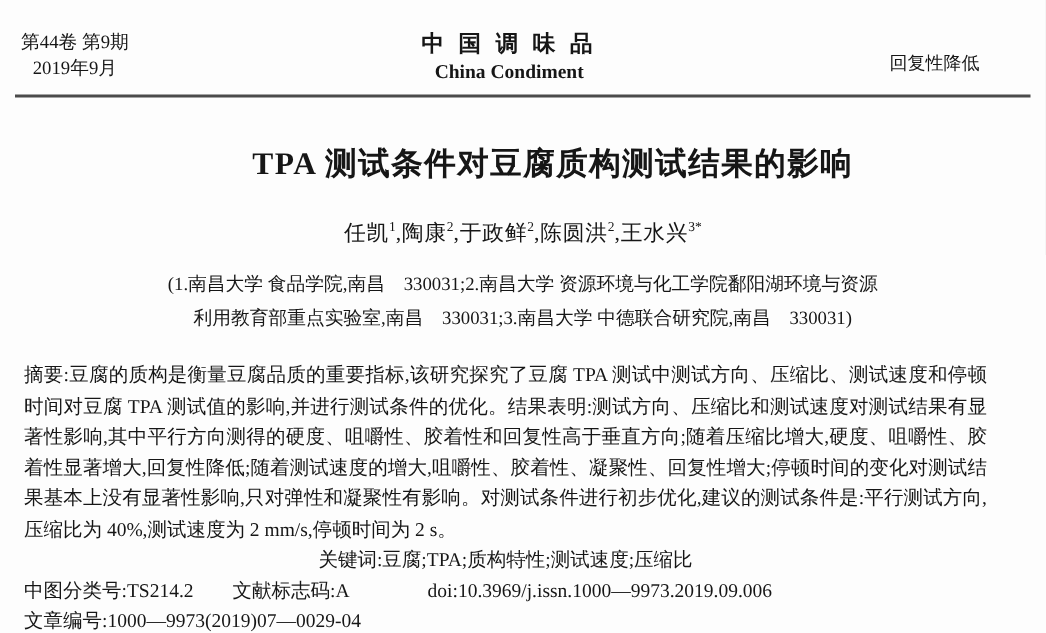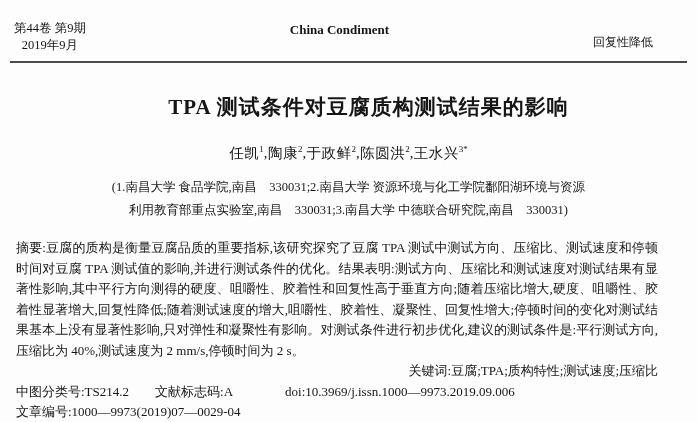--- a/index.html
+++ b/index.html
@@ -84,41 +84,42 @@
   
   .meta-block {
     margin: 16px 39px 0 16px;
     font-size: 13px;
     line-height: 20.5px;
   }
   .abstract {
     text-align: justify;
   }
   .keywords {
-    text-align: right;
+    text-align: center;
   }
   .index-row {
     display: flex;
     align-items: center;
     white-space: nowrap;
   }
   .index-doc-code { margin-left: 26px; }
   .index-doi { margin-left: 52px; }
 </style>
 </head>
 <body>
 
 <div class="page">
 
   <div class="hdr">
     <div class="hdr-left">
       <div>第44卷 第9期</div>
       <div>2019年9月</div>
     </div>
     <div class="hdr-center">
+      <div class="journal-name-cn">中 国 调 味 品</div>
       <div class="journal-name-en">China Condiment</div>
     </div>
     <div class="hdr-right">回复性降低</div>
   </div>
   <div class="hdr-rule"></div>
 
   <div class="art-title">TPA 测试条件对豆腐质构测试结果的影响</div>
 
   <div class="authors"><span><span>任凯</span><sup>1</sup></span><span>,</span><span><span>陶康</span><sup>2</sup></span><span>,</span><span><span>于政鲜</span><sup>2</sup></span><span>,</span><span><span>陈圆洪</span><sup>2</sup></span><span>,</span><span><span>王水兴</span><sup>3*</sup></span></div>
 

